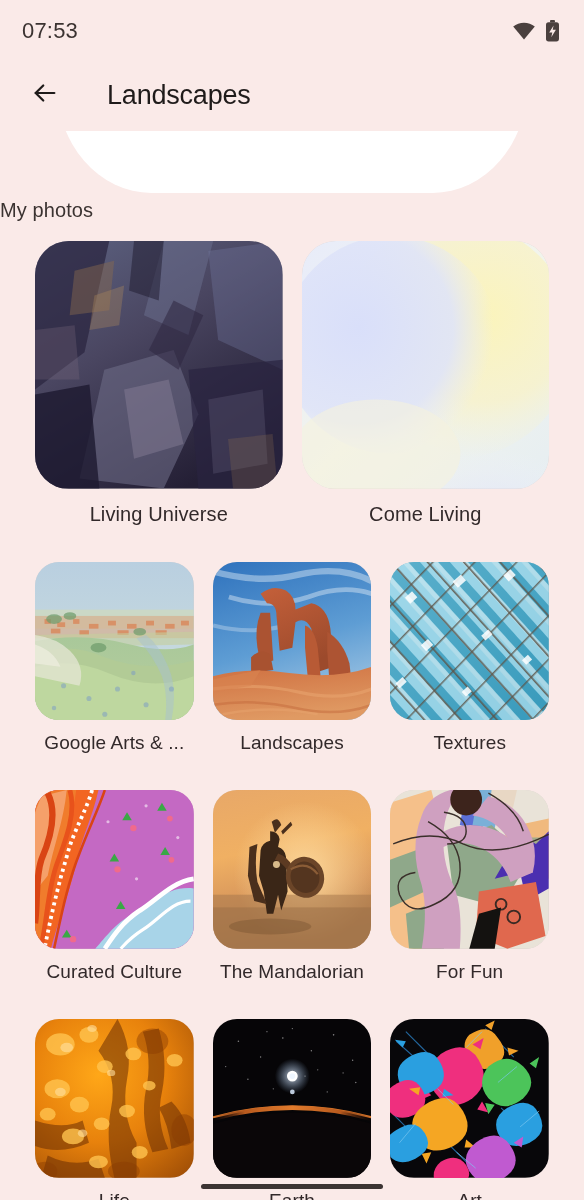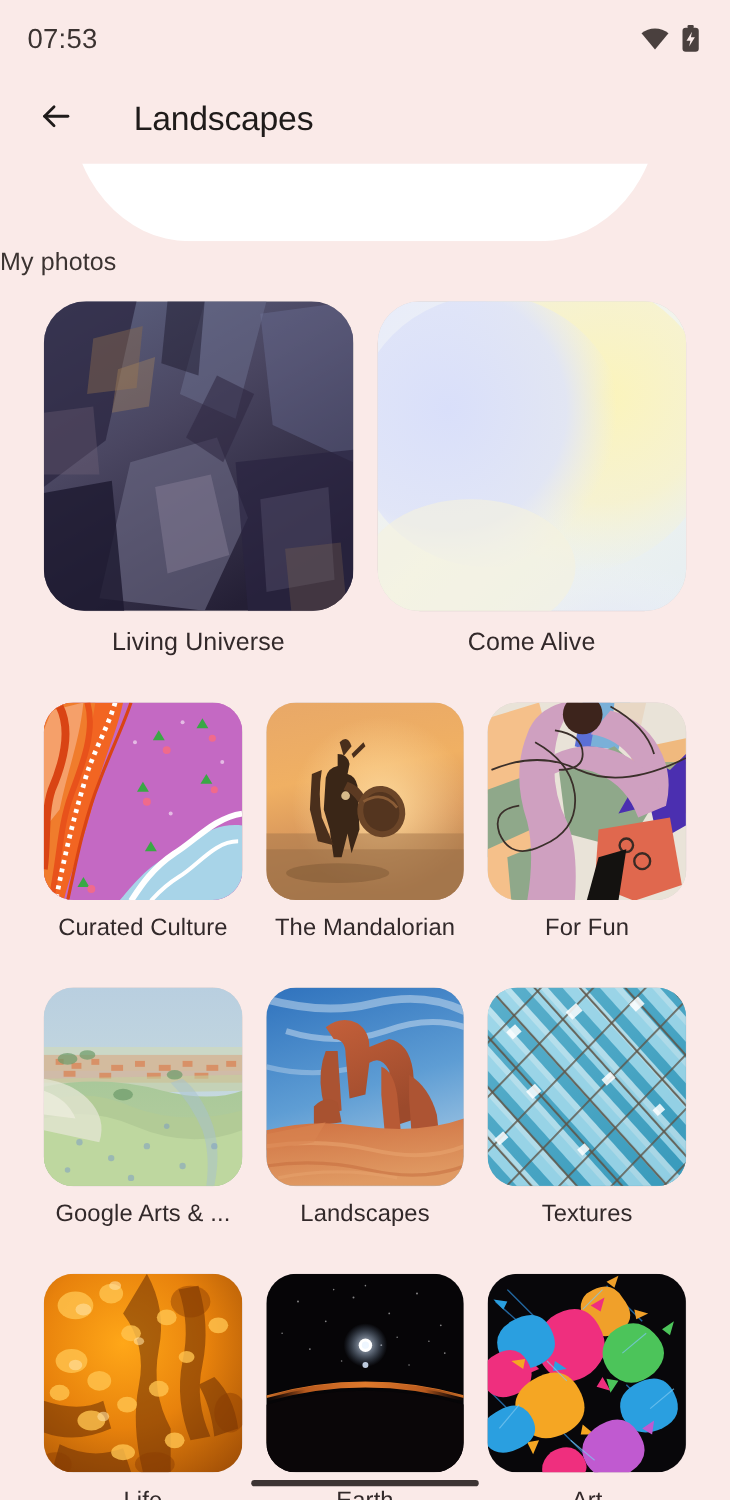--- a/index.html
+++ b/index.html
@@ -231,21 +231,161 @@
                 <stop offset="1" stop-color="#eef0fa" stop-opacity="0"></stop>
             </radialGradient>
           </defs>
           <rect width="100" height="100" fill="url(#ca-bg)"></rect>
           <circle cx="62" cy="40" r="48" fill="url(#ca-yellow)"></circle>
           <circle cx="36" cy="42" r="44" fill="url(#ca-blue)"></circle>
           <ellipse cx="66" cy="92" rx="40" ry="28" fill="url(#ca-bot)"></ellipse>
           <ellipse cx="30" cy="86" rx="34" ry="22" fill="#f5f2dd" opacity=".6"></ellipse>
         </svg>
       </div>
-      <div class="tile-label">Come Alive</div>
+      <div class="tile-label">Come Living</div>
+    </div>
+  </div>
+
+  <div class="row small">
+
+    <div class="tile">
+      <div class="thumb small">
+        <svg viewBox="0 0 100 100" preserveAspectRatio="xMidYMid slice">
+          <defs>
+            <linearGradient id="ga-sky" x1="0" y1="0" x2="0" y2="1">
+              <stop offset="0" stop-color="#b9cfe0"></stop>
+                <stop offset="1" stop-color="#cfe0dd"></stop>
+            </linearGradient>
+            <linearGradient id="ga-hill" x1="0" y1="0" x2="0" y2="1">
+              <stop offset="0" stop-color="#a9c89a"></stop>
+                <stop offset="1" stop-color="#b9cf9e"></stop>
+            </linearGradient>
+          </defs>
+          <rect width="100" height="100" fill="url(#ga-sky)"></rect>
+          <rect y="30" width="100" height="12" fill="#cbd8c6"></rect>
+          <rect y="34" width="100" height="14" fill="#d8a884" opacity=".6"></rect>
+          <g fill="#d98a5e" opacity=".85">
+            <rect x="6" y="36" width="4" height="3"></rect>
+              <rect x="14" y="38" width="5" height="3"></rect>
+            <rect x="24" y="36" width="4" height="3"></rect>
+              <rect x="34" y="39" width="6" height="3"></rect>
+            <rect x="46" y="37" width="5" height="3"></rect>
+              <rect x="58" y="39" width="6" height="3"></rect>
+            <rect x="70" y="37" width="5" height="3"></rect>
+              <rect x="82" y="39" width="6" height="3"></rect>
+            <rect x="92" y="37" width="5" height="3"></rect>
+            <rect x="10" y="42" width="6" height="3"></rect>
+              <rect x="28" y="43" width="6" height="3"></rect>
+            <rect x="52" y="43" width="7" height="3"></rect>
+              <rect x="76" y="43" width="7" height="3"></rect>
+          </g>
+          <path d="M0 46 L100 44 L100 52 L0 54Z" fill="#c4cf9c" opacity=".6"></path>
+          <path d="M0 50 q30 -6 60 2 q24 6 40 0 l0 48 L0 100Z" fill="url(#ga-hill)"></path>
+          <path d="M0 58 q22 -8 44 2 q26 10 56 2 L100 100 L0 100Z" fill="#b2cb96"></path>
+          <path d="M0 66 q24 -6 46 4 q28 12 54 2 L100 100 L0 100Z" fill="#bed79f"></path>
+          <path d="M0 46 q14 2 22 10 q10 10 6 22 L0 72Z" fill="#e4e6d4" opacity=".75"></path>
+          <path d="M0 52 q12 4 16 14 L0 64Z" fill="#f0eee0" opacity=".7"></path>
+          <path d="M64 48 q10 10 16 24 q4 12 2 28 L86 100 q4 -20 -2 -34 q-6 -14 -14 -20z" fill="#a8c2d0" opacity=".5"></path>
+          <g fill="#6d9b6a" opacity=".7">
+            <ellipse cx="12" cy="36" rx="5" ry="3"></ellipse>
+              <ellipse cx="22" cy="34" rx="4" ry="2.4"></ellipse>
+            <ellipse cx="40" cy="54" rx="5" ry="3"></ellipse>
+              <ellipse cx="66" cy="44" rx="4" ry="2.4"></ellipse>
+          </g>
+          <g fill="#7e9fc4" opacity=".55">
+            <circle cx="18" cy="78" r="1.6"></circle>
+              <circle cx="34" cy="86" r="1.6"></circle>
+            <circle cx="52" cy="80" r="1.6"></circle>
+              <circle cx="70" cy="90" r="1.6"></circle>
+            <circle cx="86" cy="80" r="1.6"></circle>
+              <circle cx="44" cy="96" r="1.6"></circle>
+            <circle cx="12" cy="92" r="1.4"></circle>
+              <circle cx="62" cy="70" r="1.4"></circle>
+          </g>
+        </svg>
+      </div>
+      <div class="tile-label">Google Arts &amp; ...</div>
+    </div>
+
+    <div class="tile">
+      <div class="thumb small">
+        <svg viewBox="0 0 100 100" preserveAspectRatio="xMidYMid slice">
+          <defs>
+            <linearGradient id="ls-sky" x1="0" y1="0" x2="0.3" y2="1">
+              <stop offset="0" stop-color="#2f72bd"></stop>
+                <stop offset="0.6" stop-color="#5e9dd4"></stop>
+              <stop offset="1" stop-color="#9cc3e2"></stop>
+            </linearGradient>
+            <linearGradient id="ls-rock" x1="0" y1="0" x2="0.4" y2="1">
+              <stop offset="0" stop-color="#c4603a"></stop>
+                <stop offset="1" stop-color="#9c4a2c"></stop>
+            </linearGradient>
+            <linearGradient id="ls-floor" x1="0" y1="0" x2="0.3" y2="1">
+              <stop offset="0" stop-color="#cf7041"></stop>
+                <stop offset="1" stop-color="#e09a63"></stop>
+            </linearGradient>
+          </defs>
+          <rect width="100" height="100" fill="url(#ls-sky)"></rect>
+          <path d="M0 6 q30 8 54 2 q26 -6 46 4" stroke="#cfe2f2" stroke-width="4" fill="none" opacity=".5"></path>
+          <path d="M10 22 q26 8 50 0 q22 -8 40 -2" stroke="#e0ecf6" stroke-width="3" fill="none" opacity=".45"></path>
+          <path d="M0 40 q24 6 46 0" stroke="#dce9f4" stroke-width="2.6" fill="none" opacity=".35"></path>
+          <path d="M30 20 q8 -6 16 -2 q6 4 6 12 l10 -4 q10 2 12 16 l2 24 -12 4 -2 -28 q-4 -8 -10 -4 l-2 16 -8 2 -2 -22 q0 -8 -6 -8z" fill="url(#ls-rock)"></path>
+          <path d="M30 32 q-4 10 -2 22 l2 10 8 -2 -2 -30z" fill="#ab5332"></path>
+          <path d="M58 40 q6 2 8 14 l2 20 -8 2 -2 -22z" fill="#b85a35"></path>
+          <path d="M24 60 q6 -6 12 -2 l2 10 -14 2z" fill="#a85230"></path>
+          <path d="M72 44 q10 6 14 20 l2 18 -14 2 -2 -28z" fill="#ad5433"></path>
+          <path d="M0 72 q24 -6 48 -2 q30 4 52 -4 L100 100 L0 100Z" fill="url(#ls-floor)"></path>
+          <path d="M0 80 q28 -4 54 2 q26 6 46 -2" stroke="#e8a46e" stroke-width="2" fill="none" opacity=".6"></path>
+          <path d="M0 90 q26 -4 52 2 q26 6 48 -2" stroke="#c46a3c" stroke-width="1.6" fill="none" opacity=".5"></path>
+          <path d="M6 96 q30 -6 60 0" stroke="#e8a46e" stroke-width="1.6" fill="none" opacity=".5"></path>
+          <path d="M0 74 L30 68 L24 78 L0 82Z" fill="#d88350" opacity=".6"></path>
+        </svg>
+      </div>
+      <div class="tile-label">Landscapes</div>
+    </div>
+
+    <div class="tile">
+      <div class="thumb small">
+        <svg viewBox="0 0 100 100" preserveAspectRatio="xMidYMid slice">
+          <defs>
+            <linearGradient id="tx-bg" x1="0" y1="0" x2="1" y2="1">
+              <stop offset="0" stop-color="#7cc4d8"></stop>
+                <stop offset="0.5" stop-color="#55aec8"></stop>
+              <stop offset="1" stop-color="#2f94b4"></stop>
+            </linearGradient>
+            <pattern id="tx-blades" width="14" height="14" patternUnits="userSpaceOnUse" patternTransform="rotate(-42)">
+              <rect width="14" height="14" fill="none"></rect>
+              <rect x="0" y="0" width="5.5" height="14" fill="#a8dced" opacity=".8"></rect>
+              <rect x="5.5" y="0" width="3" height="14" fill="#d8f0f8" opacity=".7"></rect>
+              <rect x="8.5" y="0" width="5.5" height="14" fill="#3f9fc0" opacity=".55"></rect>
+            </pattern>
+            <pattern id="tx-grid1" width="17" height="17" patternUnits="userSpaceOnUse" patternTransform="rotate(-42)">
+              <path d="M0 0 L0 17" stroke="#5c5346" stroke-width="2.1"></path>
+            </pattern>
+            <pattern id="tx-grid2" width="19" height="19" patternUnits="userSpaceOnUse" patternTransform="rotate(44)">
+              <path d="M0 0 L0 19" stroke="#5c5346" stroke-width="1.9"></path>
+            </pattern>
+          </defs>
+          <rect width="100" height="100" fill="url(#tx-bg)"></rect>
+          <rect width="100" height="100" fill="url(#tx-blades)"></rect>
+          <rect width="100" height="100" fill="url(#tx-grid1)" opacity=".85"></rect>
+          <rect width="100" height="100" fill="url(#tx-grid2)" opacity=".8"></rect>
+          <g fill="#ffffff" opacity=".85">
+            <rect x="10" y="20" width="6" height="5" transform="rotate(-42 13 22)"></rect>
+            <rect x="40" y="10" width="7" height="5" transform="rotate(-42 43 12)"></rect>
+            <rect x="72" y="6" width="6" height="5" transform="rotate(-42 75 8)"></rect>
+            <rect x="20" y="50" width="6" height="5" transform="rotate(-42 23 52)"></rect>
+            <rect x="58" y="44" width="6" height="4" transform="rotate(-42 61 46)"></rect>
+            <rect x="4" y="74" width="6" height="4" transform="rotate(-42 7 76)"></rect>
+            <rect x="46" y="80" width="5" height="4" transform="rotate(-42 48 82)"></rect>
+            <rect x="84" y="60" width="5" height="4" transform="rotate(-42 86 62)"></rect>
+          </g>
+        </svg>
+      </div>
+      <div class="tile-label">Textures</div>
     </div>
   </div>
 
   <div class="row small">
 
     <div class="tile">
       <div class="thumb small">
         <svg viewBox="0 0 100 100" preserveAspectRatio="xMidYMid slice">
           <rect width="100" height="100" fill="#c763c0"></rect>
           <rect width="100" height="100" fill="#c16ec4" opacity=".6"></rect>
@@ -351,160 +491,20 @@
       <div class="tile-label">For Fun</div>
     </div>
   </div>
 
   <div class="row small">
 
     <div class="tile">
       <div class="thumb small">
         <svg viewBox="0 0 100 100" preserveAspectRatio="xMidYMid slice">
           <defs>
-            <linearGradient id="ga-sky" x1="0" y1="0" x2="0" y2="1">
-              <stop offset="0" stop-color="#b9cfe0"></stop>
-                <stop offset="1" stop-color="#cfe0dd"></stop>
-            </linearGradient>
-            <linearGradient id="ga-hill" x1="0" y1="0" x2="0" y2="1">
-              <stop offset="0" stop-color="#a9c89a"></stop>
-                <stop offset="1" stop-color="#b9cf9e"></stop>
-            </linearGradient>
-          </defs>
-          <rect width="100" height="100" fill="url(#ga-sky)"></rect>
-          <rect y="30" width="100" height="12" fill="#cbd8c6"></rect>
-          <rect y="34" width="100" height="14" fill="#d8a884" opacity=".6"></rect>
-          <g fill="#d98a5e" opacity=".85">
-            <rect x="6" y="36" width="4" height="3"></rect>
-              <rect x="14" y="38" width="5" height="3"></rect>
-            <rect x="24" y="36" width="4" height="3"></rect>
-              <rect x="34" y="39" width="6" height="3"></rect>
-            <rect x="46" y="37" width="5" height="3"></rect>
-              <rect x="58" y="39" width="6" height="3"></rect>
-            <rect x="70" y="37" width="5" height="3"></rect>
-              <rect x="82" y="39" width="6" height="3"></rect>
-            <rect x="92" y="37" width="5" height="3"></rect>
-            <rect x="10" y="42" width="6" height="3"></rect>
-              <rect x="28" y="43" width="6" height="3"></rect>
-            <rect x="52" y="43" width="7" height="3"></rect>
-              <rect x="76" y="43" width="7" height="3"></rect>
-          </g>
-          <path d="M0 46 L100 44 L100 52 L0 54Z" fill="#c4cf9c" opacity=".6"></path>
-          <path d="M0 50 q30 -6 60 2 q24 6 40 0 l0 48 L0 100Z" fill="url(#ga-hill)"></path>
-          <path d="M0 58 q22 -8 44 2 q26 10 56 2 L100 100 L0 100Z" fill="#b2cb96"></path>
-          <path d="M0 66 q24 -6 46 4 q28 12 54 2 L100 100 L0 100Z" fill="#bed79f"></path>
-          <path d="M0 46 q14 2 22 10 q10 10 6 22 L0 72Z" fill="#e4e6d4" opacity=".75"></path>
-          <path d="M0 52 q12 4 16 14 L0 64Z" fill="#f0eee0" opacity=".7"></path>
-          <path d="M64 48 q10 10 16 24 q4 12 2 28 L86 100 q4 -20 -2 -34 q-6 -14 -14 -20z" fill="#a8c2d0" opacity=".5"></path>
-          <g fill="#6d9b6a" opacity=".7">
-            <ellipse cx="12" cy="36" rx="5" ry="3"></ellipse>
-              <ellipse cx="22" cy="34" rx="4" ry="2.4"></ellipse>
-            <ellipse cx="40" cy="54" rx="5" ry="3"></ellipse>
-              <ellipse cx="66" cy="44" rx="4" ry="2.4"></ellipse>
-          </g>
-          <g fill="#7e9fc4" opacity=".55">
-            <circle cx="18" cy="78" r="1.6"></circle>
-              <circle cx="34" cy="86" r="1.6"></circle>
-            <circle cx="52" cy="80" r="1.6"></circle>
-              <circle cx="70" cy="90" r="1.6"></circle>
-            <circle cx="86" cy="80" r="1.6"></circle>
-              <circle cx="44" cy="96" r="1.6"></circle>
-            <circle cx="12" cy="92" r="1.4"></circle>
-              <circle cx="62" cy="70" r="1.4"></circle>
-          </g>
-        </svg>
-      </div>
-      <div class="tile-label">Google Arts &amp; ...</div>
-    </div>
-
-    <div class="tile">
-      <div class="thumb small">
-        <svg viewBox="0 0 100 100" preserveAspectRatio="xMidYMid slice">
-          <defs>
-            <linearGradient id="ls-sky" x1="0" y1="0" x2="0.3" y2="1">
-              <stop offset="0" stop-color="#2f72bd"></stop>
-                <stop offset="0.6" stop-color="#5e9dd4"></stop>
-              <stop offset="1" stop-color="#9cc3e2"></stop>
-            </linearGradient>
-            <linearGradient id="ls-rock" x1="0" y1="0" x2="0.4" y2="1">
-              <stop offset="0" stop-color="#c4603a"></stop>
-                <stop offset="1" stop-color="#9c4a2c"></stop>
-            </linearGradient>
-            <linearGradient id="ls-floor" x1="0" y1="0" x2="0.3" y2="1">
-              <stop offset="0" stop-color="#cf7041"></stop>
-                <stop offset="1" stop-color="#e09a63"></stop>
-            </linearGradient>
-          </defs>
-          <rect width="100" height="100" fill="url(#ls-sky)"></rect>
-          <path d="M0 6 q30 8 54 2 q26 -6 46 4" stroke="#cfe2f2" stroke-width="4" fill="none" opacity=".5"></path>
-          <path d="M10 22 q26 8 50 0 q22 -8 40 -2" stroke="#e0ecf6" stroke-width="3" fill="none" opacity=".45"></path>
-          <path d="M0 40 q24 6 46 0" stroke="#dce9f4" stroke-width="2.6" fill="none" opacity=".35"></path>
-          <path d="M30 20 q8 -6 16 -2 q6 4 6 12 l10 -4 q10 2 12 16 l2 24 -12 4 -2 -28 q-4 -8 -10 -4 l-2 16 -8 2 -2 -22 q0 -8 -6 -8z" fill="url(#ls-rock)"></path>
-          <path d="M30 32 q-4 10 -2 22 l2 10 8 -2 -2 -30z" fill="#ab5332"></path>
-          <path d="M58 40 q6 2 8 14 l2 20 -8 2 -2 -22z" fill="#b85a35"></path>
-          <path d="M24 60 q6 -6 12 -2 l2 10 -14 2z" fill="#a85230"></path>
-          <path d="M72 44 q10 6 14 20 l2 18 -14 2 -2 -28z" fill="#ad5433"></path>
-          <path d="M0 72 q24 -6 48 -2 q30 4 52 -4 L100 100 L0 100Z" fill="url(#ls-floor)"></path>
-          <path d="M0 80 q28 -4 54 2 q26 6 46 -2" stroke="#e8a46e" stroke-width="2" fill="none" opacity=".6"></path>
-          <path d="M0 90 q26 -4 52 2 q26 6 48 -2" stroke="#c46a3c" stroke-width="1.6" fill="none" opacity=".5"></path>
-          <path d="M6 96 q30 -6 60 0" stroke="#e8a46e" stroke-width="1.6" fill="none" opacity=".5"></path>
-          <path d="M0 74 L30 68 L24 78 L0 82Z" fill="#d88350" opacity=".6"></path>
-        </svg>
-      </div>
-      <div class="tile-label">Landscapes</div>
-    </div>
-
-    <div class="tile">
-      <div class="thumb small">
-        <svg viewBox="0 0 100 100" preserveAspectRatio="xMidYMid slice">
-          <defs>
-            <linearGradient id="tx-bg" x1="0" y1="0" x2="1" y2="1">
-              <stop offset="0" stop-color="#7cc4d8"></stop>
-                <stop offset="0.5" stop-color="#55aec8"></stop>
-              <stop offset="1" stop-color="#2f94b4"></stop>
-            </linearGradient>
-            <pattern id="tx-blades" width="14" height="14" patternUnits="userSpaceOnUse" patternTransform="rotate(-42)">
-              <rect width="14" height="14" fill="none"></rect>
-              <rect x="0" y="0" width="5.5" height="14" fill="#a8dced" opacity=".8"></rect>
-              <rect x="5.5" y="0" width="3" height="14" fill="#d8f0f8" opacity=".7"></rect>
-              <rect x="8.5" y="0" width="5.5" height="14" fill="#3f9fc0" opacity=".55"></rect>
-            </pattern>
-            <pattern id="tx-grid1" width="17" height="17" patternUnits="userSpaceOnUse" patternTransform="rotate(-42)">
-              <path d="M0 0 L0 17" stroke="#5c5346" stroke-width="2.1"></path>
-            </pattern>
-            <pattern id="tx-grid2" width="19" height="19" patternUnits="userSpaceOnUse" patternTransform="rotate(44)">
-              <path d="M0 0 L0 19" stroke="#5c5346" stroke-width="1.9"></path>
-            </pattern>
-          </defs>
-          <rect width="100" height="100" fill="url(#tx-bg)"></rect>
-          <rect width="100" height="100" fill="url(#tx-blades)"></rect>
-          <rect width="100" height="100" fill="url(#tx-grid1)" opacity=".85"></rect>
-          <rect width="100" height="100" fill="url(#tx-grid2)" opacity=".8"></rect>
-          <g fill="#ffffff" opacity=".85">
-            <rect x="10" y="20" width="6" height="5" transform="rotate(-42 13 22)"></rect>
-            <rect x="40" y="10" width="7" height="5" transform="rotate(-42 43 12)"></rect>
-            <rect x="72" y="6" width="6" height="5" transform="rotate(-42 75 8)"></rect>
-            <rect x="20" y="50" width="6" height="5" transform="rotate(-42 23 52)"></rect>
-            <rect x="58" y="44" width="6" height="4" transform="rotate(-42 61 46)"></rect>
-            <rect x="4" y="74" width="6" height="4" transform="rotate(-42 7 76)"></rect>
-            <rect x="46" y="80" width="5" height="4" transform="rotate(-42 48 82)"></rect>
-            <rect x="84" y="60" width="5" height="4" transform="rotate(-42 86 62)"></rect>
-          </g>
-        </svg>
-      </div>
-      <div class="tile-label">Textures</div>
-    </div>
-  </div>
-
-  <div class="row small">
-
-    <div class="tile">
-      <div class="thumb small">
-        <svg viewBox="0 0 100 100" preserveAspectRatio="xMidYMid slice">
-          <defs>
             <radialGradient id="lf-g" cx="0.4" cy="0.35" r="0.85">
               <stop offset="0" stop-color="#ffa718"></stop>
                 <stop offset="0.5" stop-color="#e8820c"></stop>
               <stop offset="1" stop-color="#a04e06"></stop>
             </radialGradient>
           </defs>
           <rect width="100" height="100" fill="url(#lf-g)"></rect>
           <g fill="#6a2e04" opacity=".55">
             <path d="M52 0 q10 18 6 38 q-4 22 6 40 l0 22 -14 0 q-6 -24 -2 -44 q4 -20 -8 -36z"></path>
             <path d="M78 6 q6 20 2 40 q-4 18 4 36 l-10 2 q-8 -20 -4 -40 q4 -18 -2 -36z"></path>

